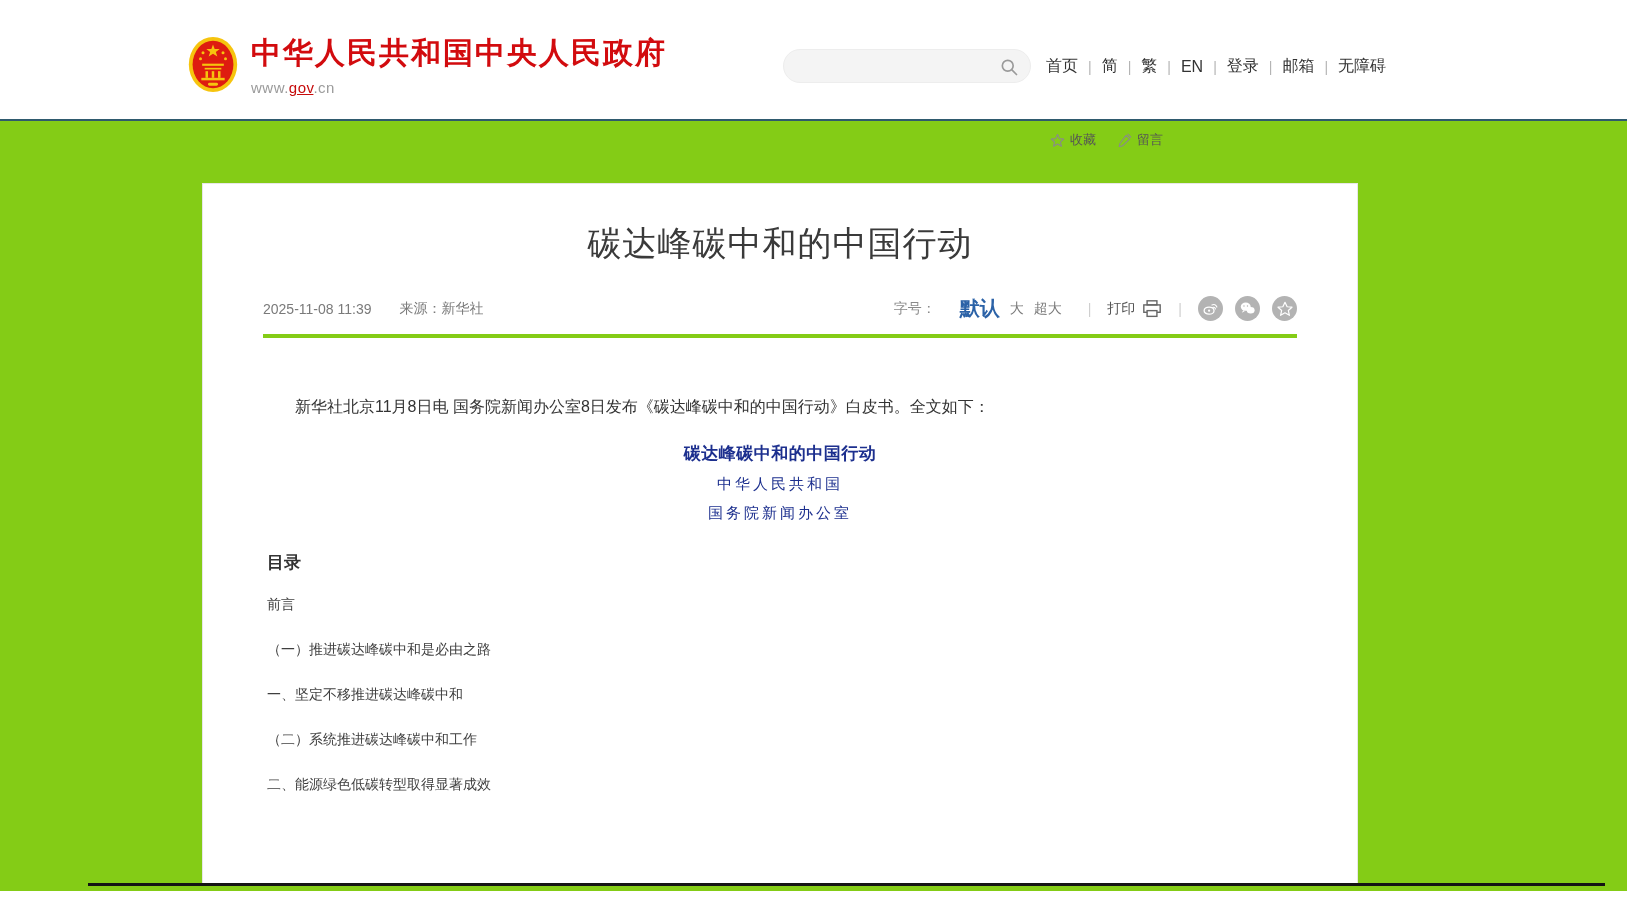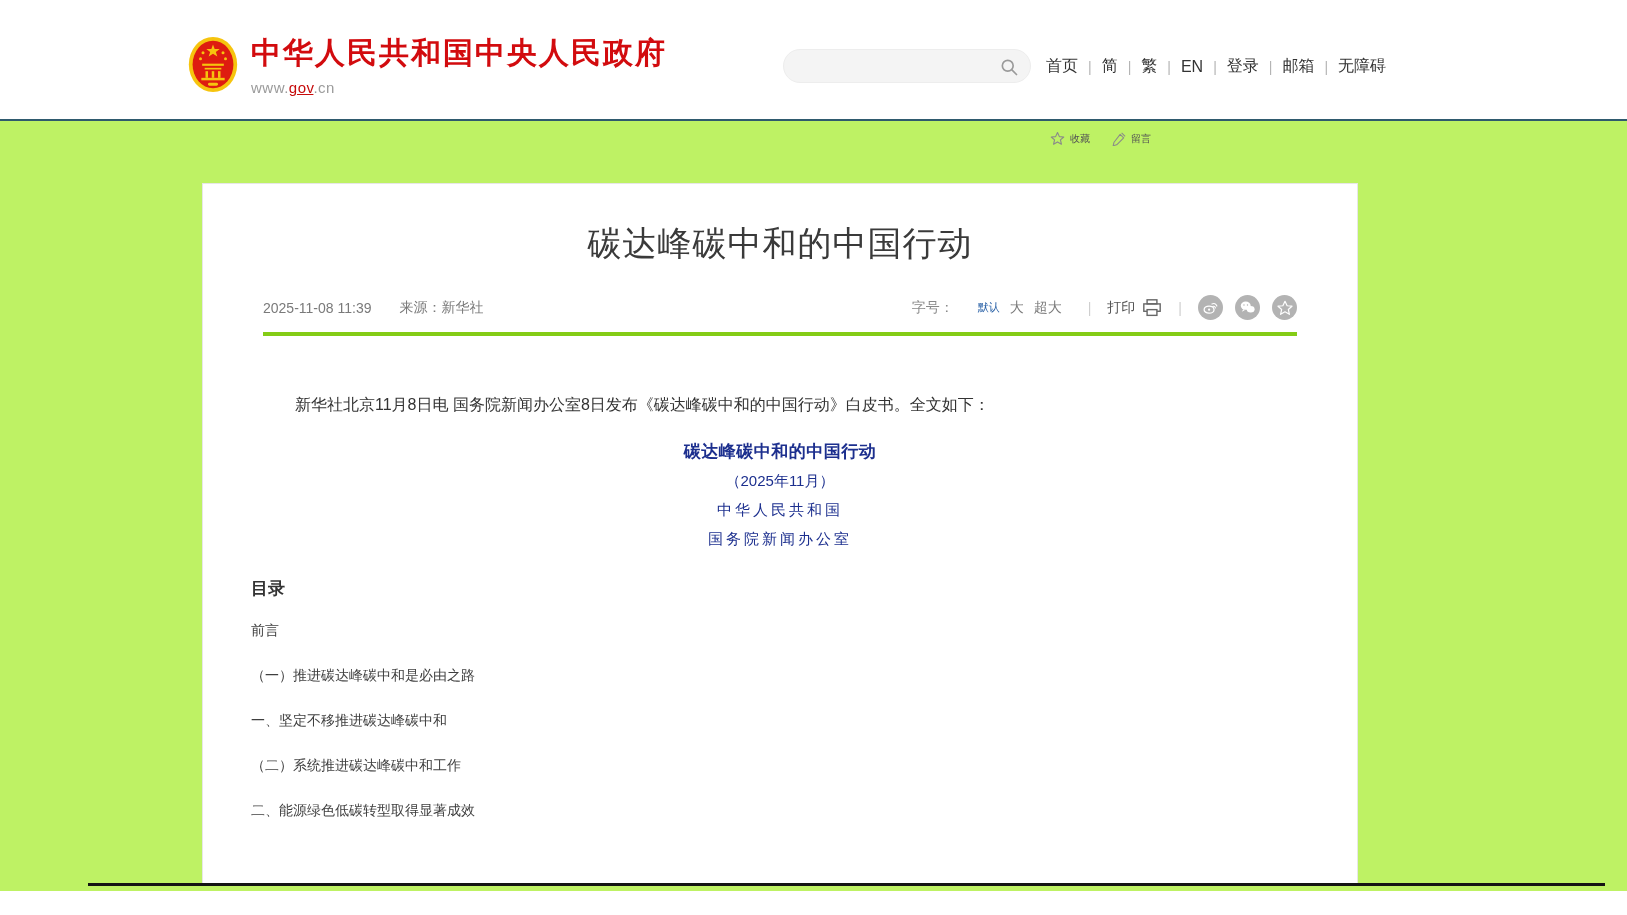--- a/index.html
+++ b/index.html
@@ -1,17 +1,17 @@
 <!DOCTYPE html>
 <html><head>
 <meta charset="utf-8">
 <style>
   * { margin:0; padding:0; box-sizing:border-box; }
   html,body { background:#fff; }
-  .page { position:relative; width:1627px; height:891px; background:#bef264;
+  .page { position:relative; width:1627px; height:891px; background:#84cc16;
           overflow:hidden; font-family:"Liberation Sans", sans-serif; }
 
   
   .site-header { position:absolute; left:0; top:0; width:100%; height:119px; background:#fff; }
   .brand { position:absolute; left:188px; top:36px; display:flex; align-items:flex-start; gap:13px; }
   .emblem { width:50px; height:57px; }
   .site-title { font-size:30px; font-weight:bold; color:#d20b0e; letter-spacing:2px; line-height:34px; }
   .site-url { font-size:15px; color:#9b9b9b; margin-top:9px; letter-spacing:.5px; }
   .site-url .gov { color:#c60b0b; text-decoration:underline; }
 
@@ -23,51 +23,51 @@
 
   .top-nav { position:absolute; left:1046px; top:56px; display:flex; align-items:center;
              font-size:16px; color:#333; white-space:nowrap; }
   .top-nav a { color:#333; text-decoration:none; cursor:pointer; }
   .nav-sep { color:#b4b4b4; margin:0 10px; font-size:14px; }
 
   .header-rule { position:absolute; left:0; top:119px; width:100%; height:2px; background:#2f5a6e; }
 
   
   .page-actions { position:absolute; left:1050px; top:131px; display:flex; gap:22px;
-                  font-size:10px; color:#555; align-items:center; }
+                  font-size:13px; color:#555; align-items:center; }
   .page-actions a { display:flex; align-items:center; gap:5px; color:#555; text-decoration:none; cursor:pointer; }
 
   
   .card { position:absolute; left:202px; top:183px; width:1156px; height:701px;
           background:#fff; border:1px solid #e7e7e7; overflow:hidden; }
   .article-title { margin-top:37px; text-align:center; font-size:34px; font-weight:400;
                    color:#3a3a3a; letter-spacing:1px; }
 
   .meta { display:flex; justify-content:space-between; align-items:center;
           margin:28px 60px 0; padding-bottom:12px; border-bottom:4px solid #84cc16;
           font-size:14px; color:#7a7a7a; }
   .meta-left { display:flex; align-items:center; gap:28px; }
   .meta-right { display:flex; align-items:center; }
   .fs-label { color:#8a8a8a; margin-right:24px; }
   .fs-option { color:#7a7a7a; text-decoration:none; margin-right:10px; cursor:pointer; }
-  .fs-option.active { color:#2b62a7; font-weight:normal; font-size:11px; }
+  .fs-option.active { color:#2b62a7; font-weight:bold; font-size:20px; }
   .vsep { color:#cfcfcf; margin:0 16px; }
   .print-btn { display:flex; align-items:center; gap:7px; color:#555; text-decoration:none; cursor:pointer; }
   .share-btn { width:25px; height:25px; border-radius:50%; background:#b3b3b3;
                display:flex; align-items:center; justify-content:center; margin-left:12px; cursor:pointer; }
 
   .intro { margin:56px 60px 0; text-indent:2em; font-size:16px; color:#333; line-height:1.6; }
 
   .doc-head { text-align:center; color:#1c2f8e; }
   .doc-title { margin-top:22px; font-size:17px; font-weight:bold; letter-spacing:.5px; }
   .doc-date  { margin-top:9px;  font-size:15px; }
   .doc-author { margin-top:10px; font-size:15px; letter-spacing:3px;
                 font-family:"DejaVu Serif", serif; }
 
-  .toc { margin:28px 48px 0; }
+  .toc { margin:28px 64px 0; }
   .toc-heading { font-size:17px; font-weight:bold; color:#333; }
   .toc-item { margin-top:27px; font-size:14px; color:#3f3f3f; }
 
   .bottom-line { position:absolute; left:88px; top:883px; width:1517px; height:3px;
                  background:#141414; z-index:9; }
 </style>
 </head>
 <body>
 
 <div class="page">
@@ -183,21 +183,20 @@
             <polygon points="12,2 15.2,8.6 22.5,9.3 17,14.2 18.6,21.5 12,17.6 5.4,21.5 7,14.2 1.5,9.3 8.8,8.6" fill="none" stroke="#fff" stroke-width="1.8" stroke-linejoin="round"></polygon>
           </svg>
         </a>
       </div>
     </div>
 
     <p class="intro">新华社北京11月8日电 国务院新闻办公室8日发布《碳达峰碳中和的中国行动》白皮书。全文如下：</p>
 
     <div class="doc-head">
       <div class="doc-title">碳达峰碳中和的中国行动</div>
-      <div class="doc-date">（2025年11月）</div>
       <div class="doc-author">中华人民共和国</div>
       <div class="doc-author">国务院新闻办公室</div>
     </div>
 
     <div class="toc">
       <div class="toc-heading">目录</div>
       <div class="toc-item" style="margin-top:22px;">前言</div>
       <div class="toc-item">（一）推进碳达峰碳中和是必由之路</div>
       <div class="toc-item">一、坚定不移推进碳达峰碳中和</div>
       <div class="toc-item">（二）系统推进碳达峰碳中和工作</div>

